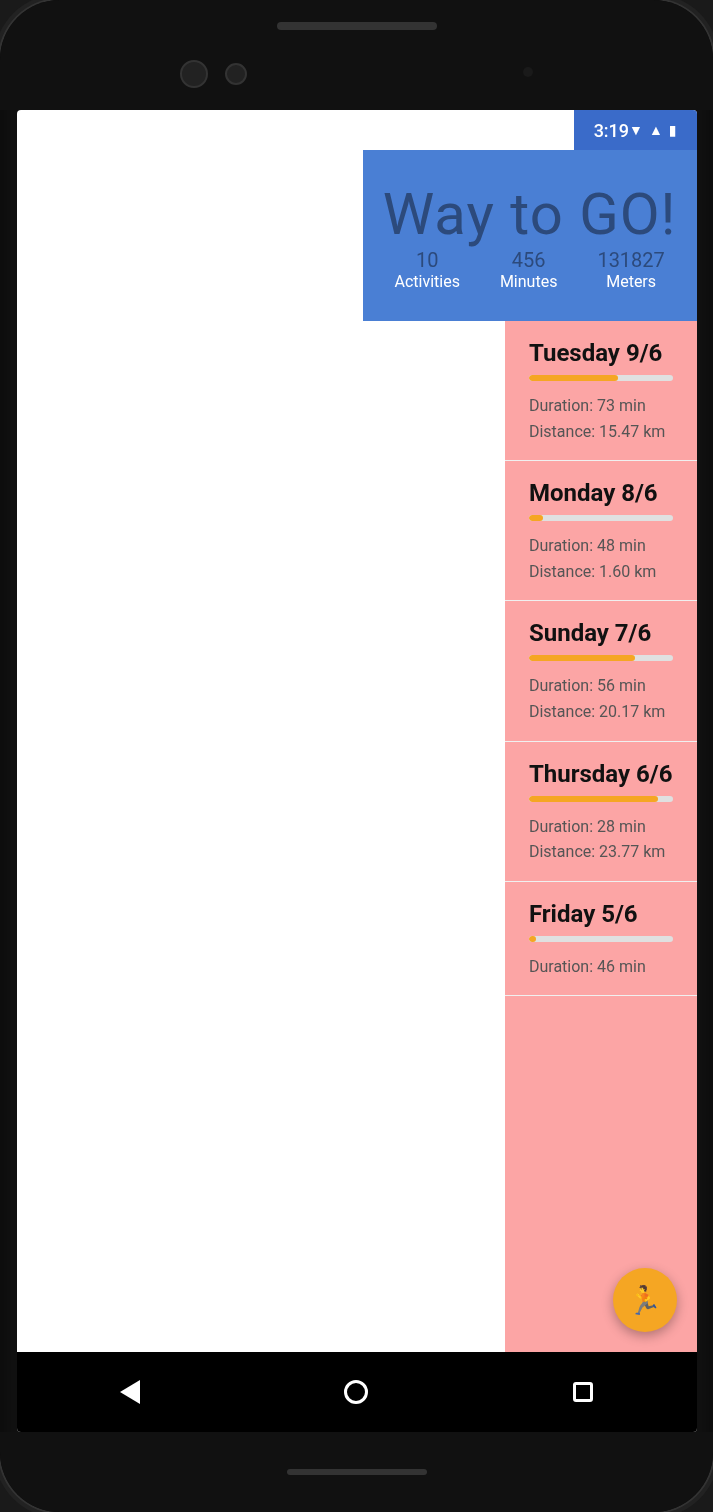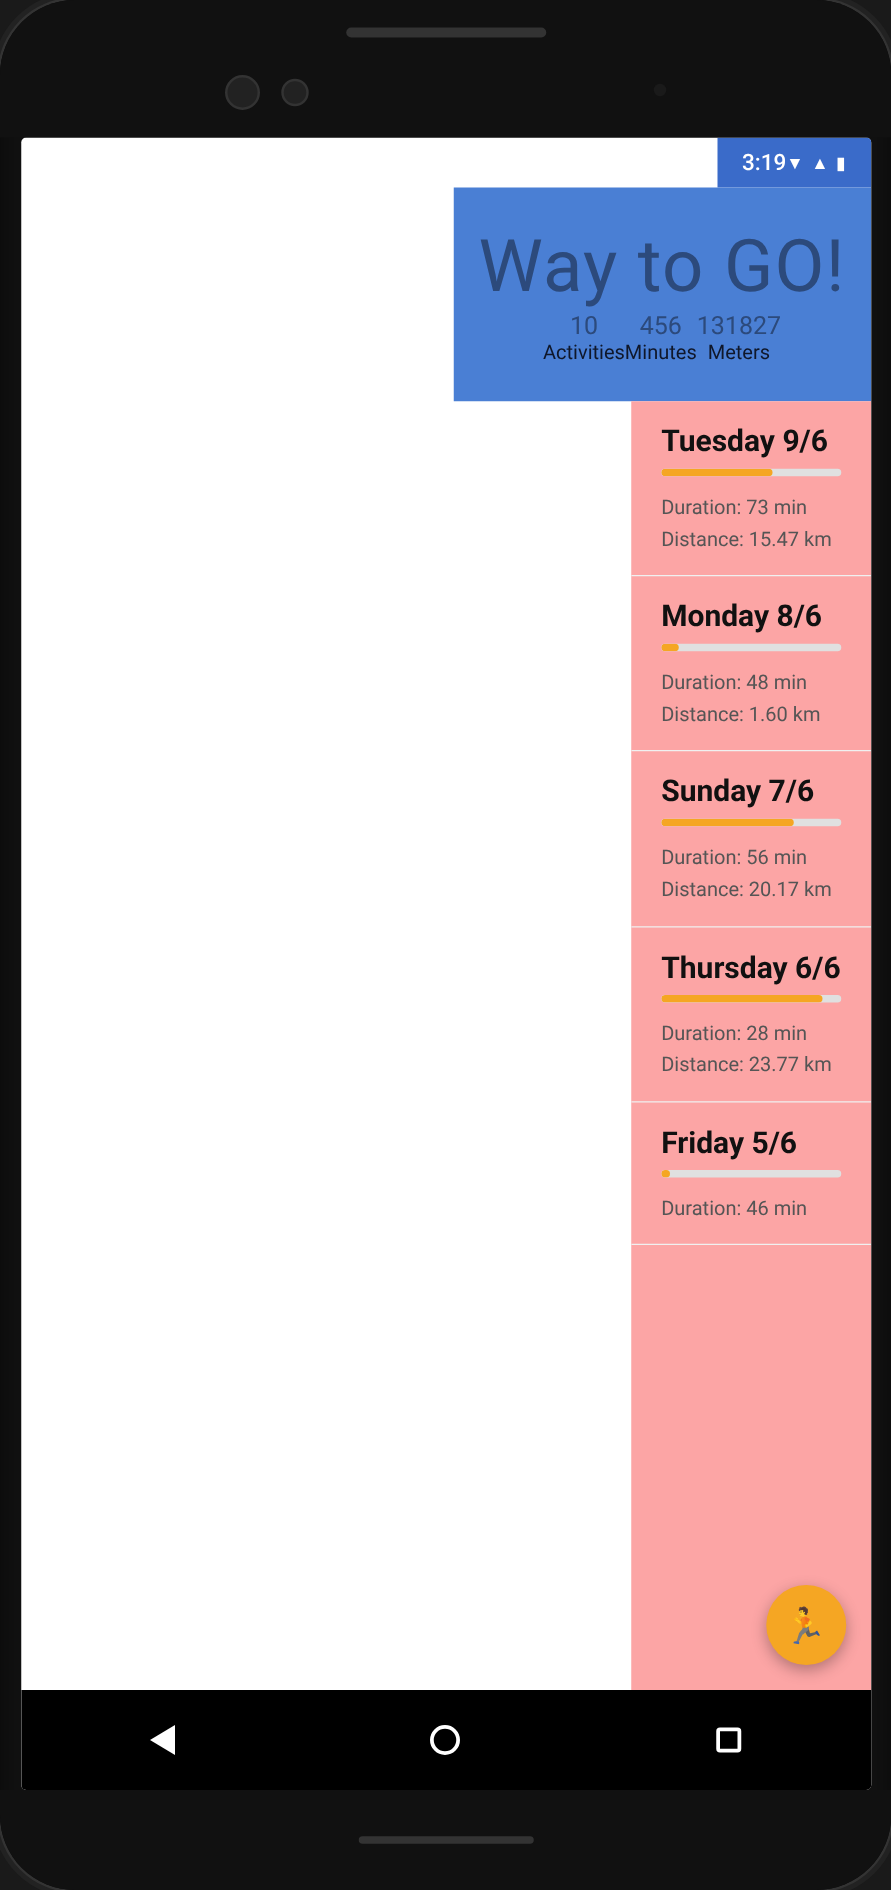--- a/index.html
+++ b/index.html
@@ -130,37 +130,38 @@
     .hero-title {
       font-size: 58px;
       font-weight: 400;
       color: #2c4a7c;
       letter-spacing: 1px;
     }
 
     .hero-stats {
       display: flex;
       justify-content: center;
+      gap: 40px;
     }
 
     .stat-item {
       display: flex;
       flex-direction: column;
       align-items: center;
     }
 
     .stat-number {
       font-size: 20px;
       color: #2c4a7c;
       font-weight: 400;
     }
 
     .stat-label {
       font-size: 16px;
-      color: #0f172a;
+      color: #ffffff;
       font-weight: 400;
     }
 
     
     .content {
       flex: 1;
       background: #fca5a5;
       overflow-y: auto;
       position: relative;
     }

